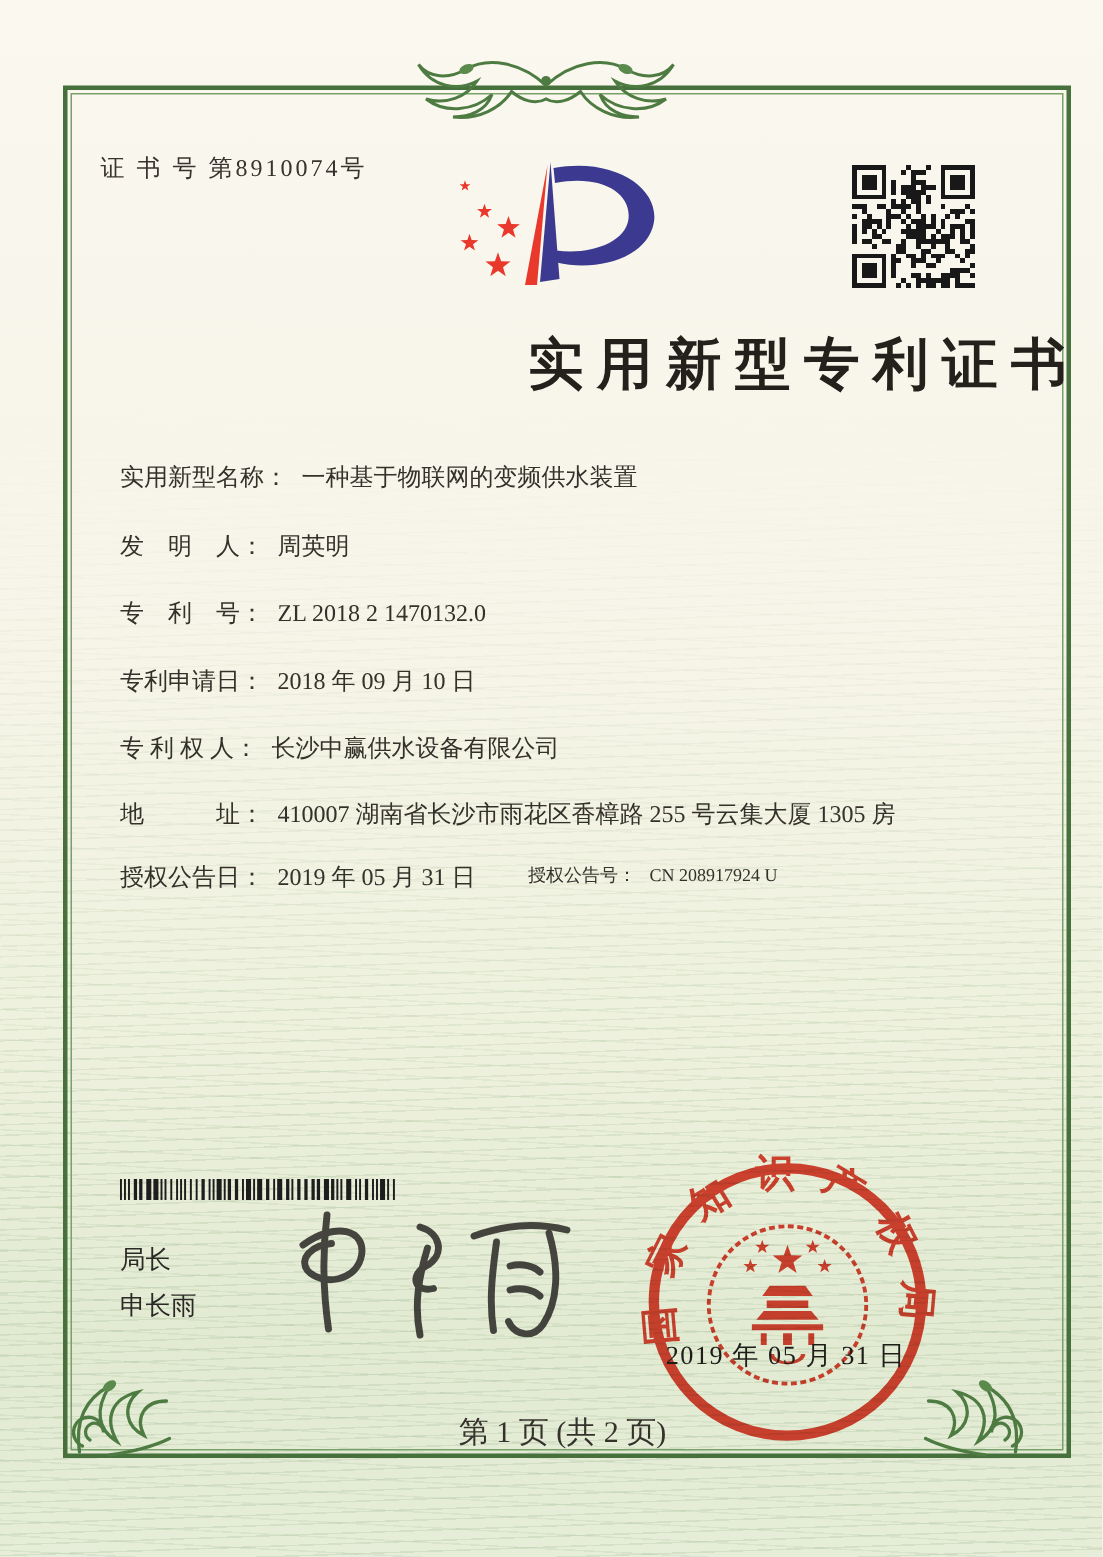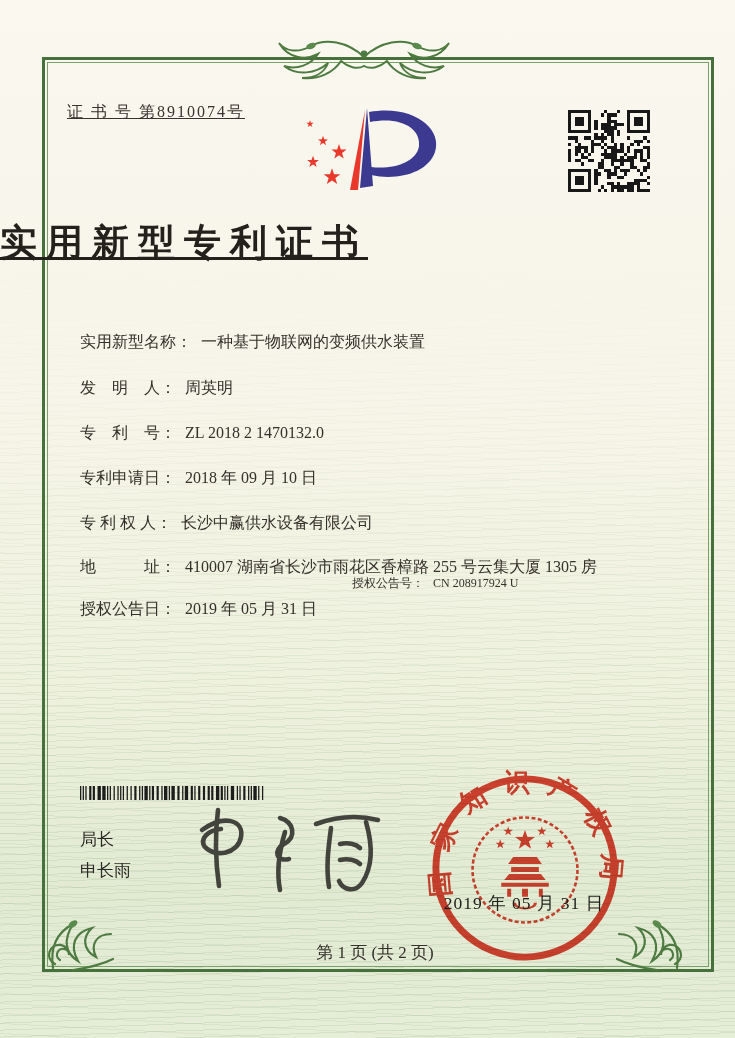--- a/index.html
+++ b/index.html
@@ -17,44 +17,44 @@
       repeating-linear-gradient(183deg, rgba(108,150,96,.10) 0 1px, rgba(108,150,96,0) 1px 10px);
     -webkit-mask-image:linear-gradient(180deg,transparent 0%,transparent 26%,rgba(0,0,0,.5) 52%,#000 76%);
             mask-image:linear-gradient(180deg,transparent 0%,transparent 26%,rgba(0,0,0,.5) 52%,#000 76%);}
   .frame{position:absolute;left:42px;top:57px;width:666px;height:909px;
     border:3px solid #46713c;}
   .frame-inner{position:absolute;inset:2px;border:1px solid #78a069;}
   .orn{position:absolute;}
   .orn-top{left:253px;top:33px;width:222px;height:48px;}
   .orn-bl{left:43px;top:896px;width:80px;height:78px;}
   .orn-br{left:607px;top:896px;width:80px;height:78px;}
-  .cert-no{position:absolute;left:67px;top:102px;font-size:16px;letter-spacing:2px;color:#38332c;text-decoration:underline;}
+  .cert-no{position:absolute;left:67px;top:102px;font-size:16px;letter-spacing:2px;color:#38332c;}
   .logo{position:absolute;left:297px;top:100px;width:150px;height:100px;}
   .qr{position:absolute;left:568px;top:110px;width:82px;height:82px;fill:#181818;shape-rendering:crispEdges;}
-  .title{position:absolute;left:0;width:720px;top:218px;margin:0;text-align:left;
-    font-size:37px;font-weight:700;letter-spacing:9px;color:#24211c;text-decoration:underline;}
-  .row{position:absolute;left:80px;width:585px;font-size:16px;white-space:nowrap;color:#34302a;margin-top:24px;}
+  .title{position:absolute;left:0;width:720px;top:218px;margin:0;text-align:right;
+    font-size:37px;font-weight:700;letter-spacing:9px;color:#24211c;}
+  .row{position:absolute;left:80px;width:585px;font-size:16px;white-space:nowrap;color:#34302a;}
   .lbl{display:inline-block;}
   .val{margin-left:9px;}
   .grant-no{position:absolute;left:352px;top:575px;font-size:12px;white-space:nowrap;color:#34302a;}
   .paras{position:absolute;left:79px;top:599px;width:584px;font-size:15.5px;line-height:23px;
     text-align:justify;color:#332f29;}
   .paras p{margin:0;text-indent:2em;}
   .barcode{position:absolute;left:80px;top:786px;width:188px;height:14px;fill:#1d1d1d;}
   .sig-title{position:absolute;left:80px;top:828px;font-size:17px;
     font-family:"Liberation Sans","DejaVu Sans",sans-serif;color:#2b2925;}
   .sig-name{position:absolute;left:80px;top:859px;font-size:17px;
     font-family:Liberation Sans, sans-serif;color:#2b2925;}
   .signature{position:absolute;left:188px;top:794px;width:205px;height:110px;}
   .seal{position:absolute;left:426px;top:769px;width:198px;height:198px;
     mix-blend-mode:multiply;opacity:.95;}
   .seal-date{position:absolute;left:428px;top:891px;width:192px;text-align:center;
     font-size:17.5px;letter-spacing:1px;color:#1f1d1a;z-index:4;}
   .page-info{position:absolute;left:42px;width:666px;top:941px;text-align:center;
-    font-size:17px;color:#35312b;}
+    font-size:20px;color:#35312b;}
   .back-note{position:absolute;left:20px;width:680px;top:989px;text-align:center;
     font-size:15.5px;color:#3a352e;}
 </style>
 </head>
 <body>
 
 <div class="photo">
   <div class="waves"></div>
 
   <div class="frame">

